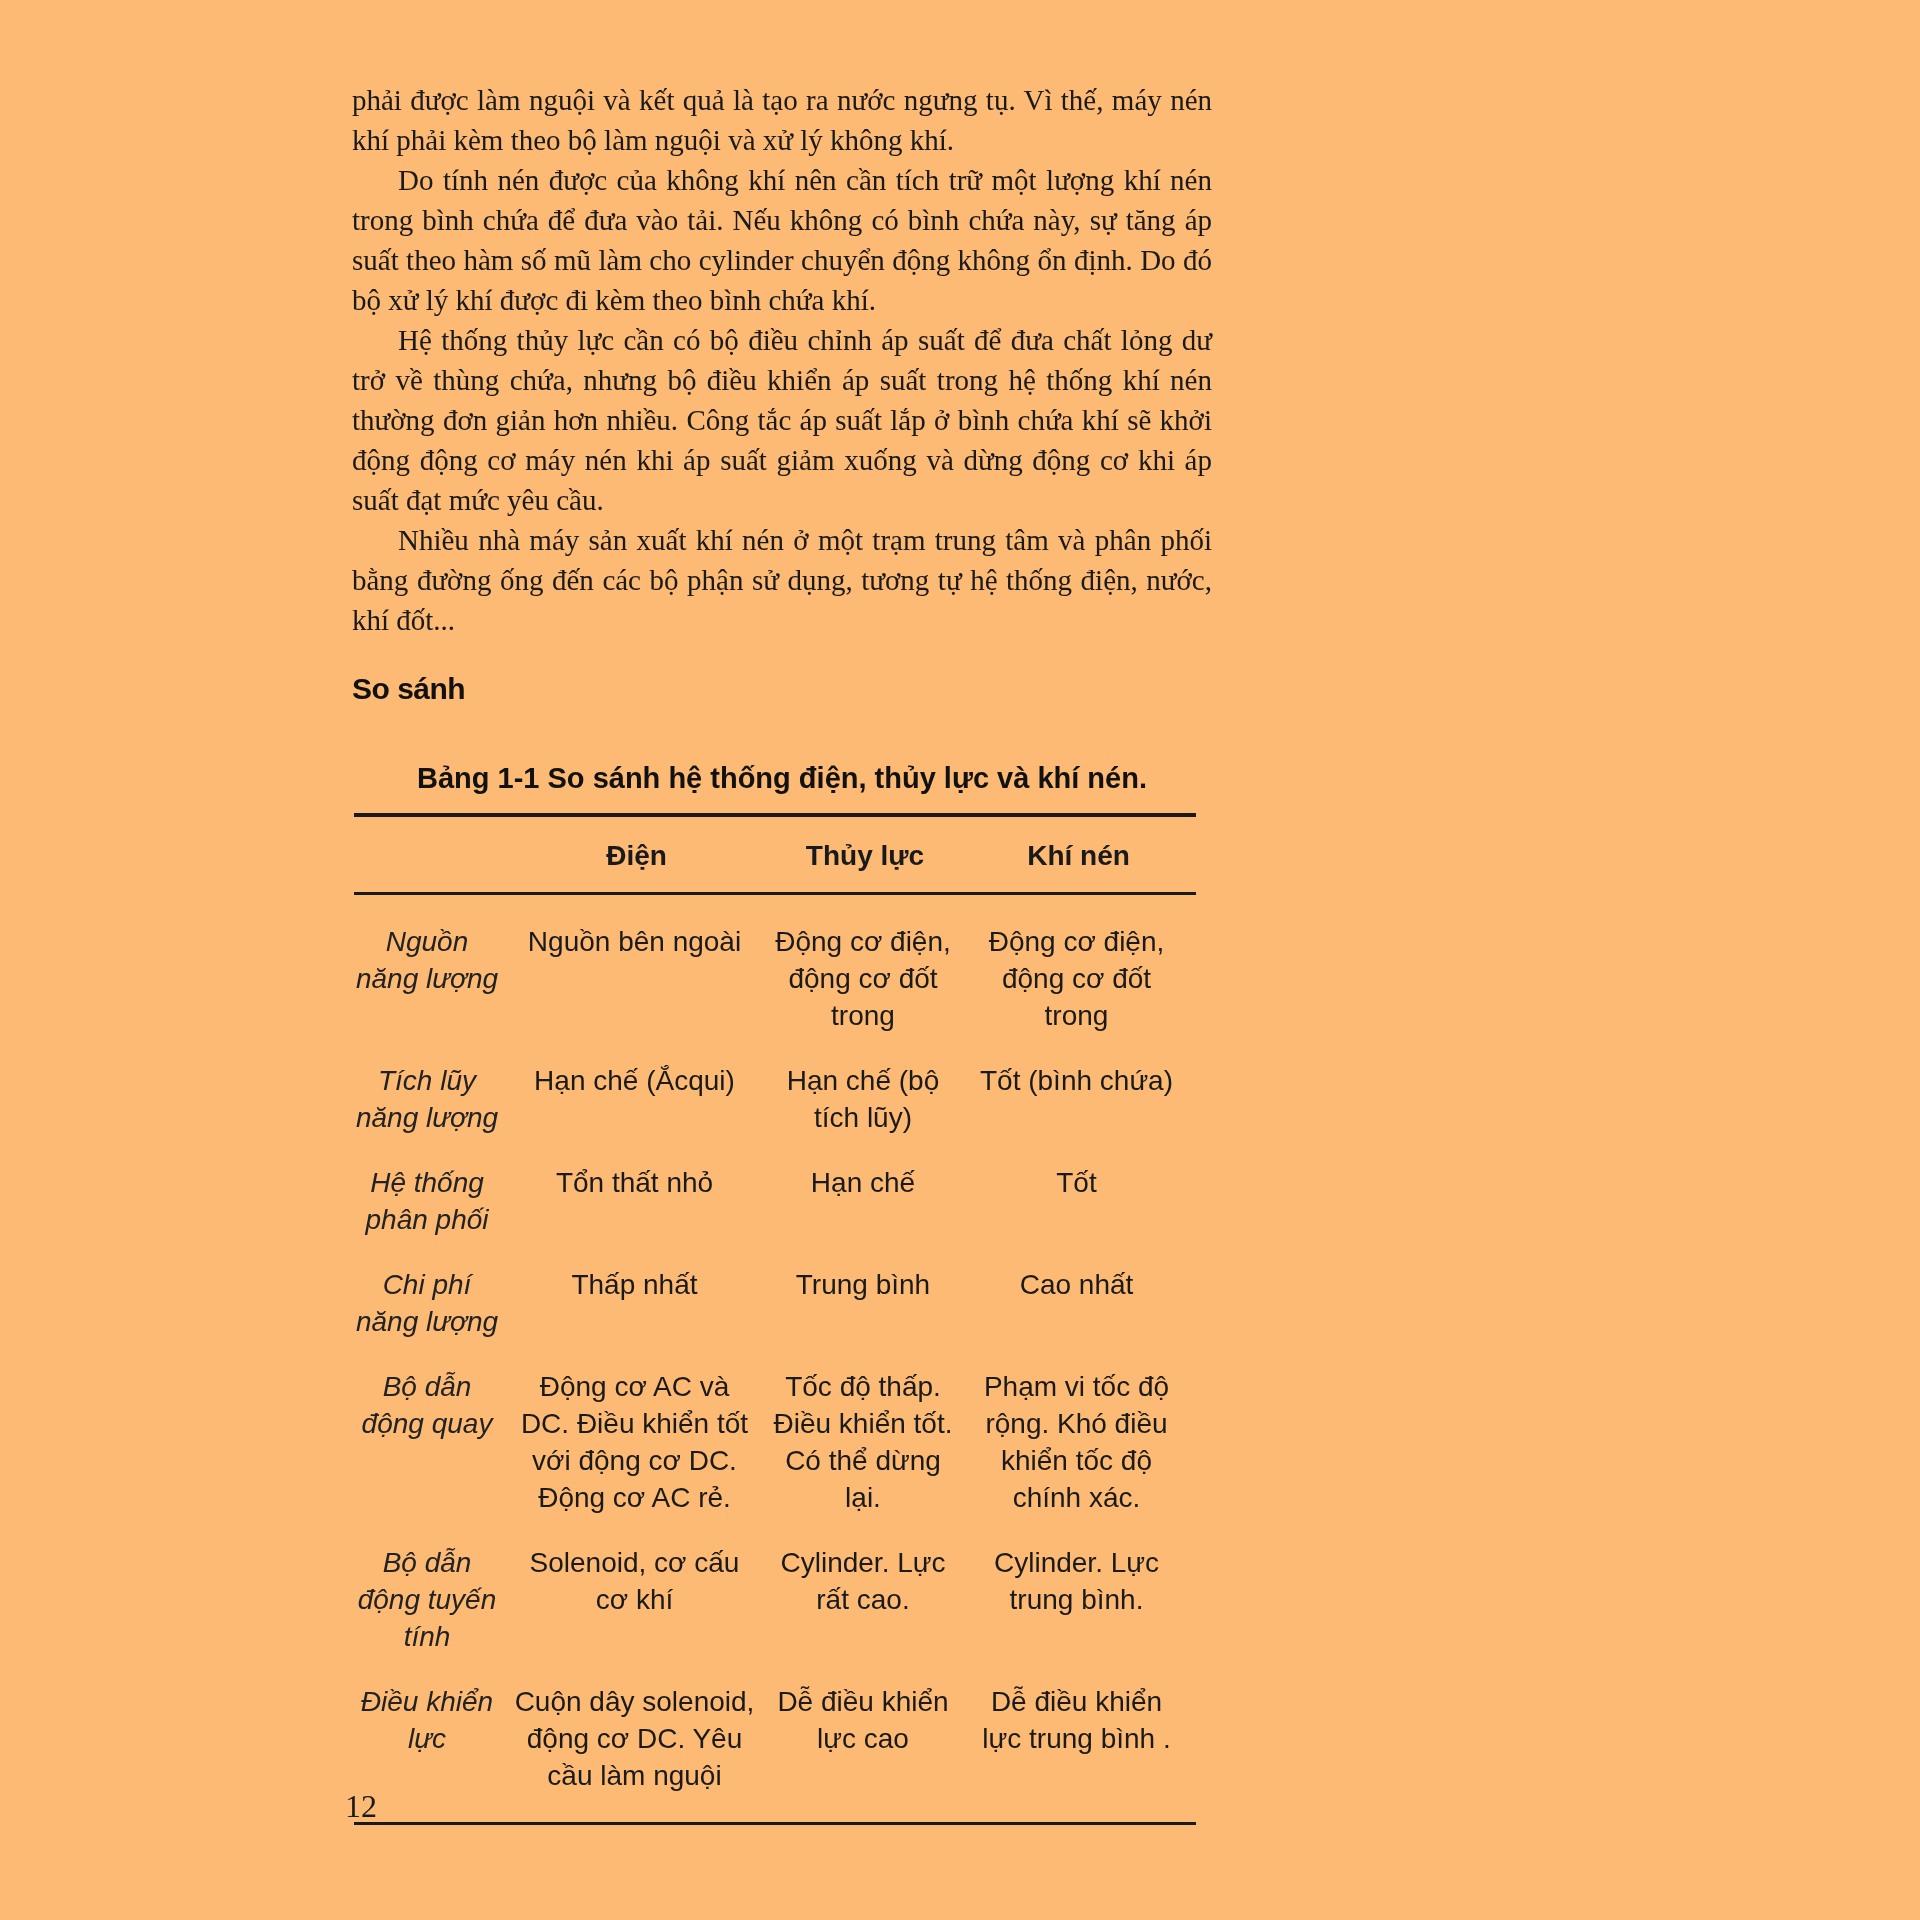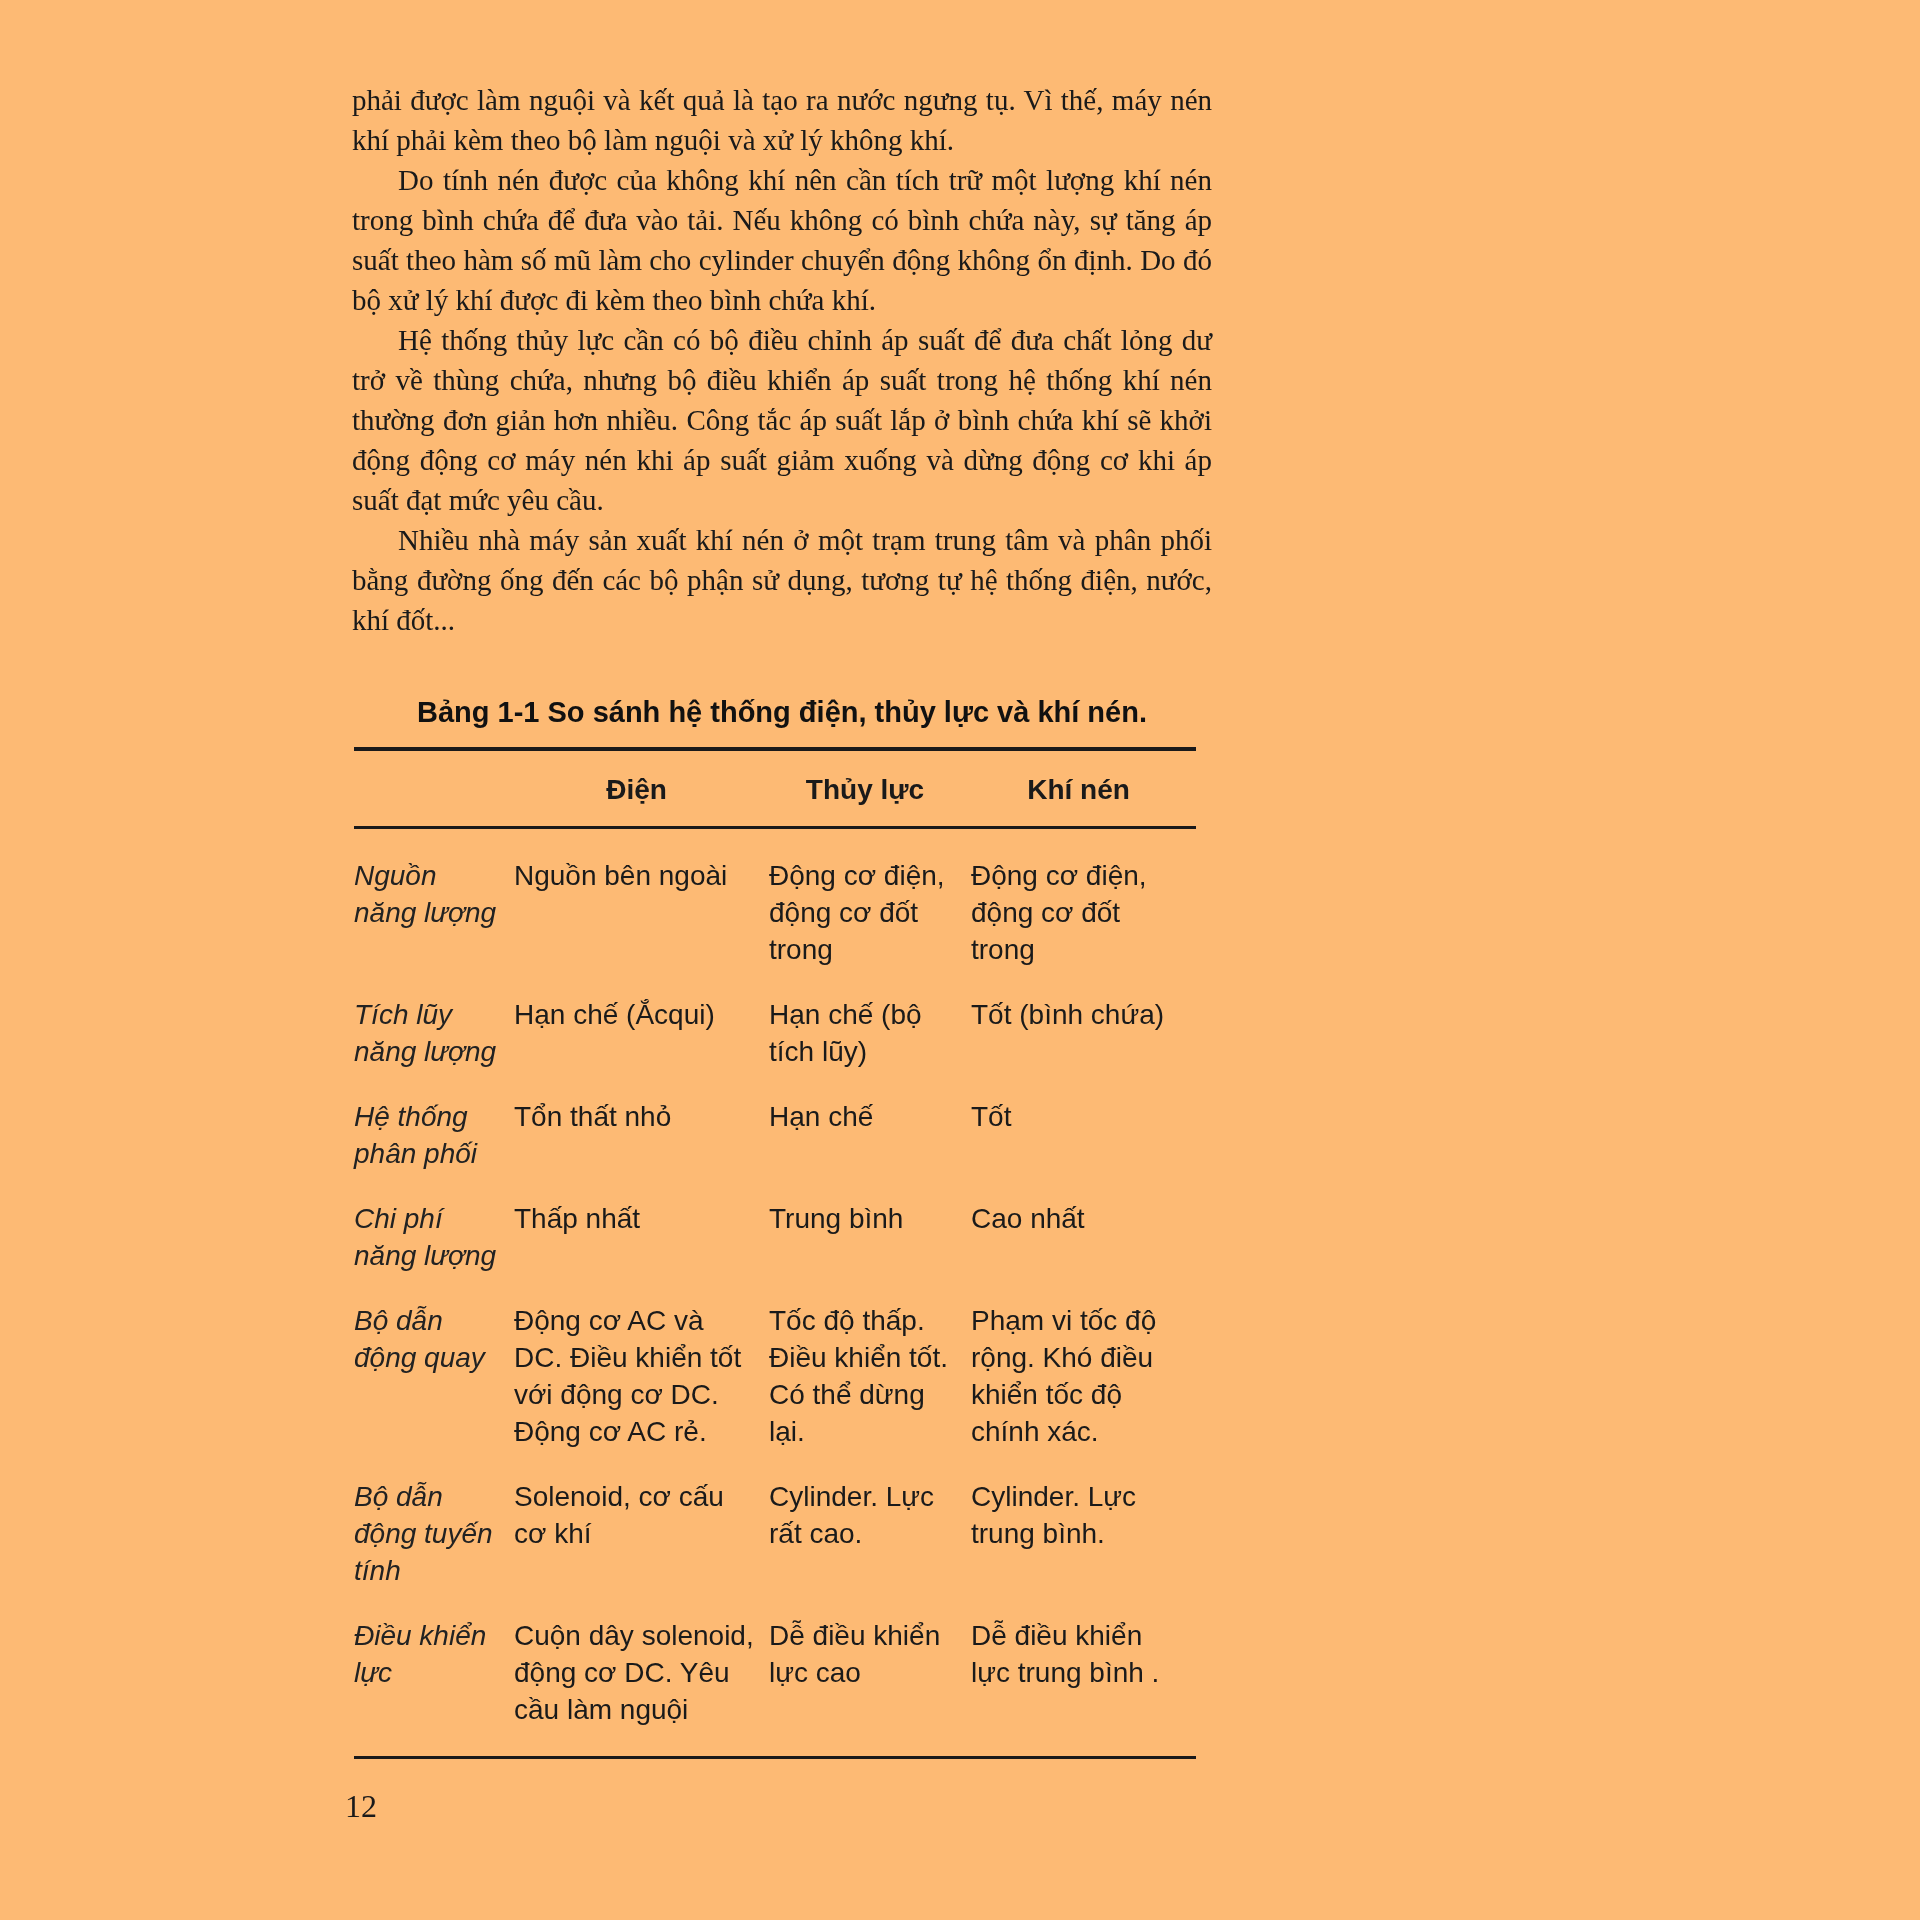--- a/index.html
+++ b/index.html
@@ -67,21 +67,21 @@
   }
   table.cmp-table th {
     text-align: center;
     font-weight: bold;
     padding: 20px 10px 18px 0;
     border-bottom: 3px solid #1a1a1a;
     vertical-align: bottom;
   }
   table.cmp-table td {
     vertical-align: top;
-    text-align: left;
+    text-align: center;
     padding: 0 14px 28px 0;
   }
   table.cmp-table tbody tr:first-child td {
     padding-top: 28px;
   }
   td.row-label {
     font-style: italic;
     color: #222;
   }
   .page-number {
@@ -97,20 +97,21 @@
 <body>
 
 <div class="page">
   <div class="content">
 
     <p class="body-par">phải được làm nguội và kết quả là tạo ra nước ngưng tụ. Vì thế, máy nén khí phải kèm theo bộ làm nguội và xử lý không khí.</p>
     <p class="body-par indent">Do tính nén được của không khí nên cần tích trữ một lượng khí nén trong bình chứa để đưa vào tải. Nếu không có bình chứa này, sự tăng áp suất theo hàm số mũ làm cho cylinder chuyển động không ổn định. Do đó bộ xử lý khí được đi kèm theo bình chứa khí.</p>
     <p class="body-par indent">Hệ thống thủy lực cần có bộ điều chỉnh áp suất để đưa chất lỏng dư trở về thùng chứa, nhưng bộ điều khiển áp suất trong hệ thống khí nén thường đơn giản hơn nhiều. Công tắc áp suất lắp ở bình chứa khí sẽ khởi động động cơ máy nén khi áp suất giảm xuống và dừng động cơ khi áp suất đạt mức yêu cầu.</p>
     <p class="body-par indent">Nhiều nhà máy sản xuất khí nén ở một trạm trung tâm và phân phối bằng đường ống đến các bộ phận sử dụng, tương tự hệ thống điện, nước, khí đốt...</p>
 
+    <h2 class="section-heading">So sánh</h2>
 
 
     <div class="table-caption">Bảng 1-1 So sánh hệ thống điện, thủy lực và khí nén.</div>
 
     <table class="cmp-table">
       <colgroup>
         <col style="width:160px">
         <col style="width:255px">
         <col style="width:202px">
         <col style="width:225px">

